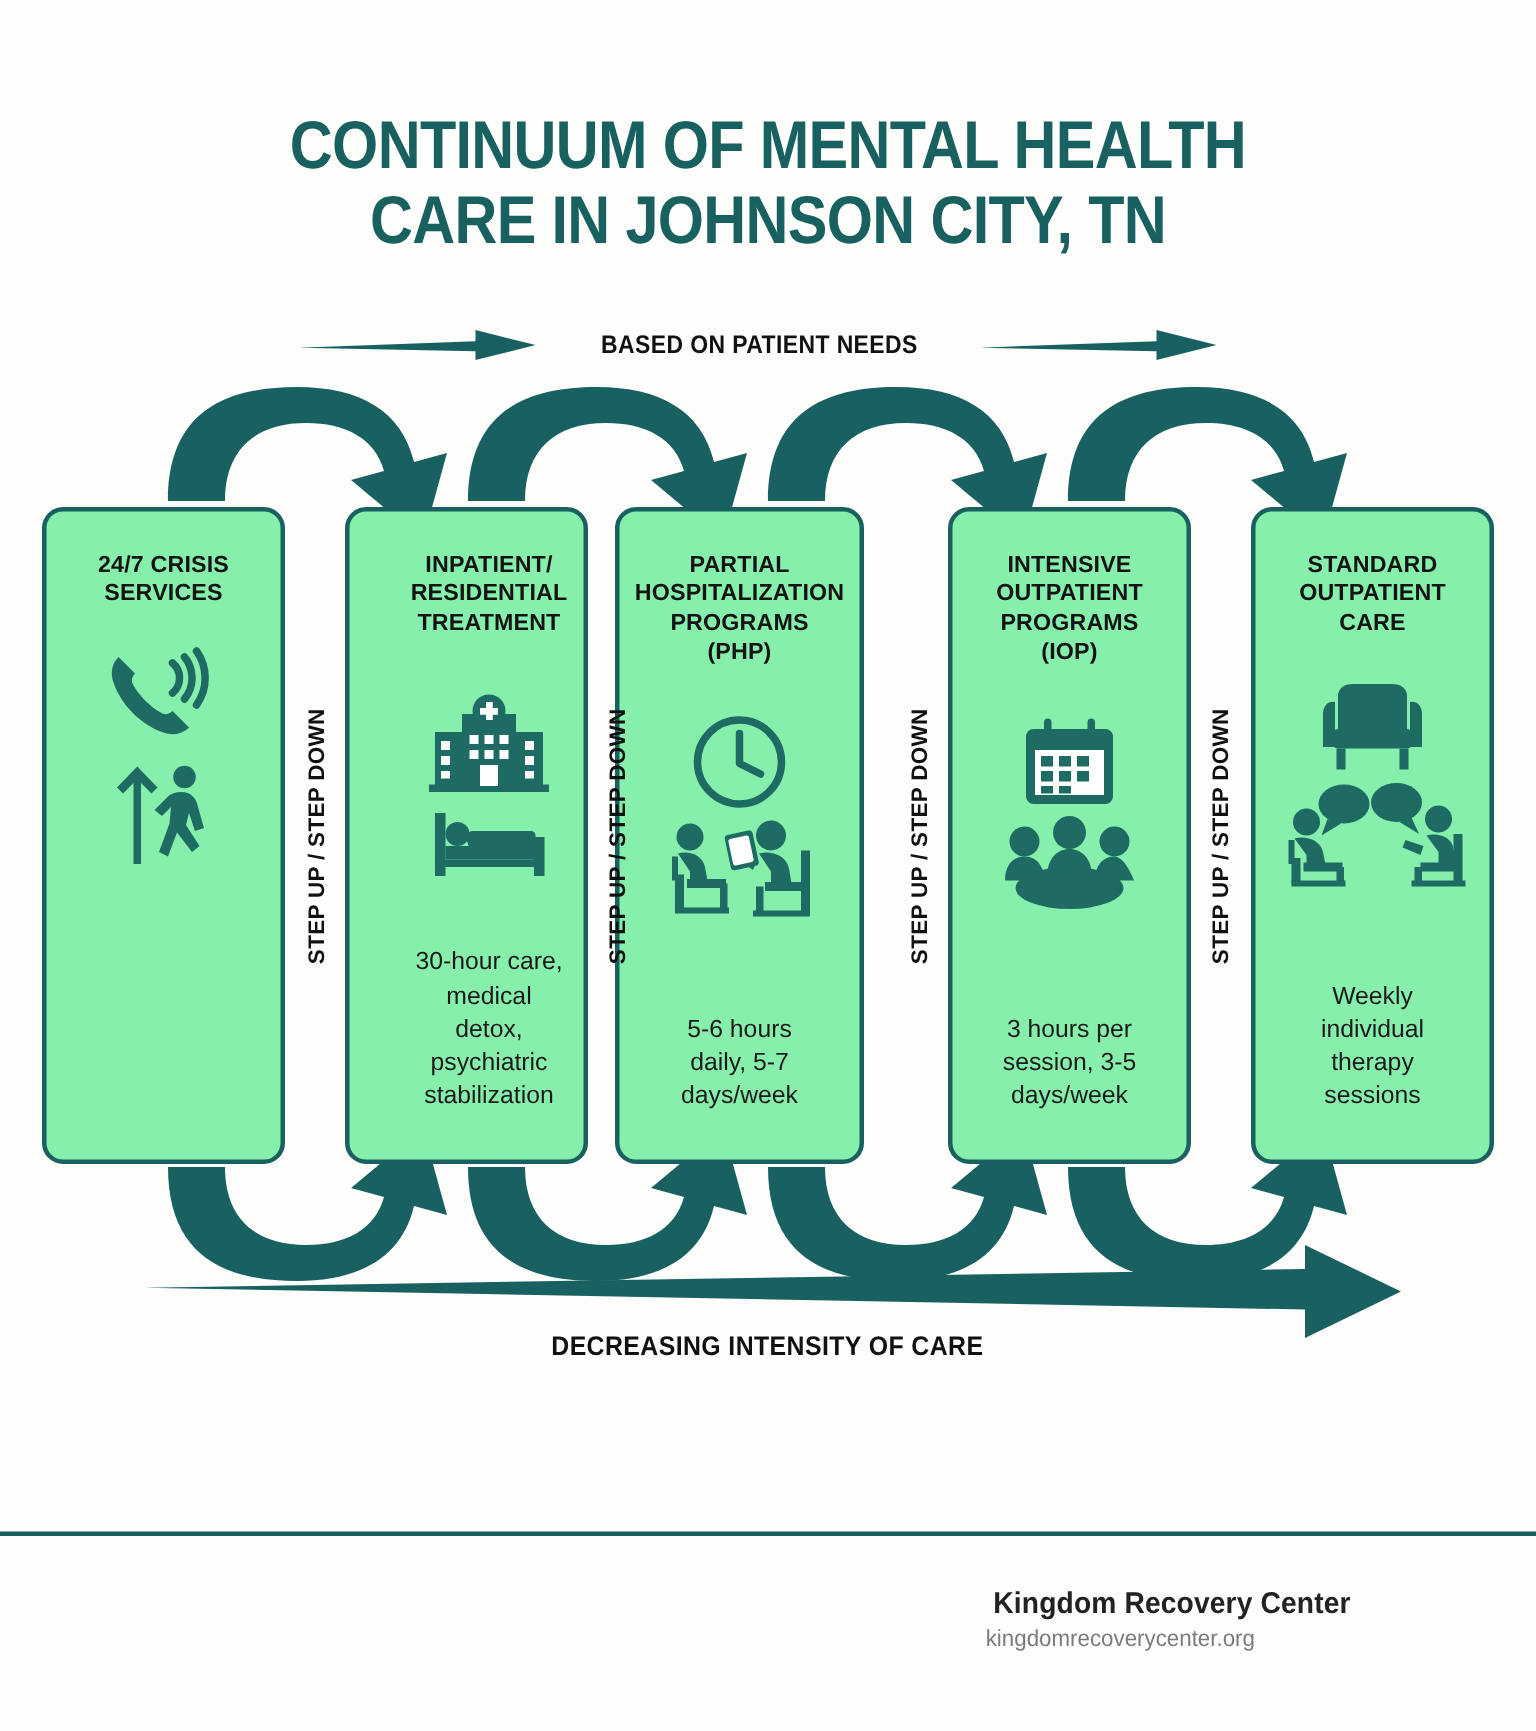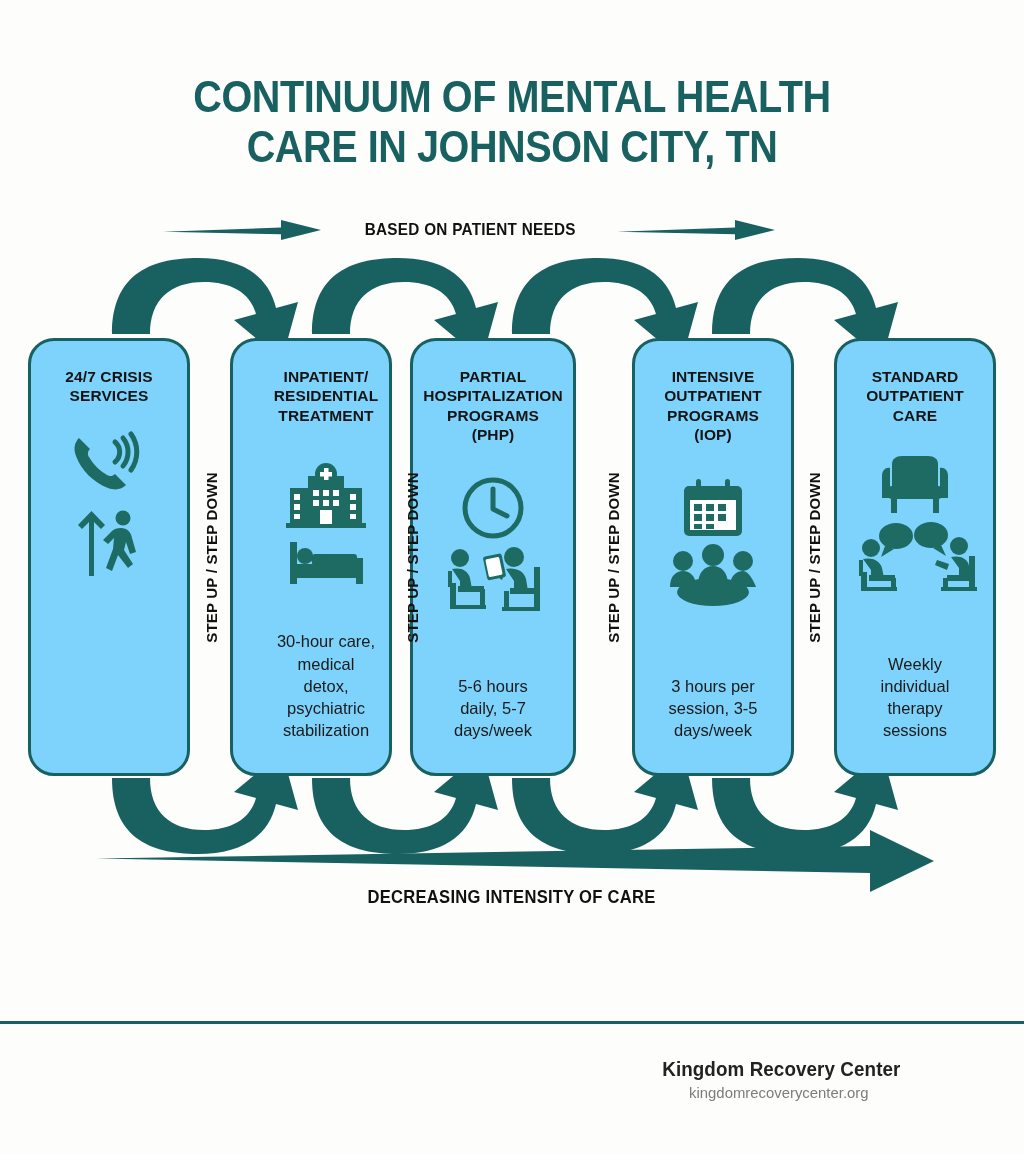--- a/index.html
+++ b/index.html
@@ -23,42 +23,42 @@
     line-height:1.12;
     letter-spacing:-0.5px;
     transform:scaleX(0.88);
     transform-origin:center top;
     white-space:pre-line;
   }
 
   
   .needband{
     position:absolute;left:0;top:212px;width:940px;height:36px;
-    display:flex;align-items:center;justify-content:center;gap:30px;
+    display:flex;align-items:center;justify-content:center;gap:30px;padding-left:36px;
   }
   .needlabel{
     color:#111;
     font-weight:bold;
     font-size:17px;
     letter-spacing:0.3px;
     transform:scaleX(0.9);
     white-space:nowrap;
   }
 
   
   .arrowlayer{position:absolute;left:0;top:0;width:1024px;height:1154px;pointer-events:none;}
 
   
   .cardrow{position:absolute;left:0;top:338px;width:1024px;height:438px;}
   .card{
     position:absolute;top:0;height:438px;
     box-sizing:border-box;
     border:3px solid #186160;
-    border-radius:26px;
-    background:#7dd3fc;
+    border-radius:14px;
+    background:#86efac;
     display:flex;flex-direction:column;align-items:center;
     padding:26px 10px 18px;
   }
   .card-head{
     color:#141414;
     font-weight:bold;
     font-size:15.5px;
     line-height:1.25;
     text-align:center;
     letter-spacing:0.1px;
@@ -105,21 +105,21 @@
     font-size:18px;
     letter-spacing:0.3px;
   }
   .bottomlabel span{display:inline-block;transform:scaleX(0.92);}
 
   
   .footrule{
     position:absolute;left:0;top:1021px;width:1024px;height:3px;background:#186160;
   }
   .footer{
-    position:absolute;right:124px;top:1058px;text-align:center;
+    position:absolute;right:124px;top:1058px;text-align:left;
   }
   .brand{
     color:#222;font-weight:bold;font-size:20px;letter-spacing:0.1px;
     transform:scaleX(0.94);transform-origin:right center;
   }
   .site{
     color:#7c7c7c;font-size:15.5px;margin-top:3px;
     transform:scaleX(0.96);transform-origin:right center;
   }
 </style>

